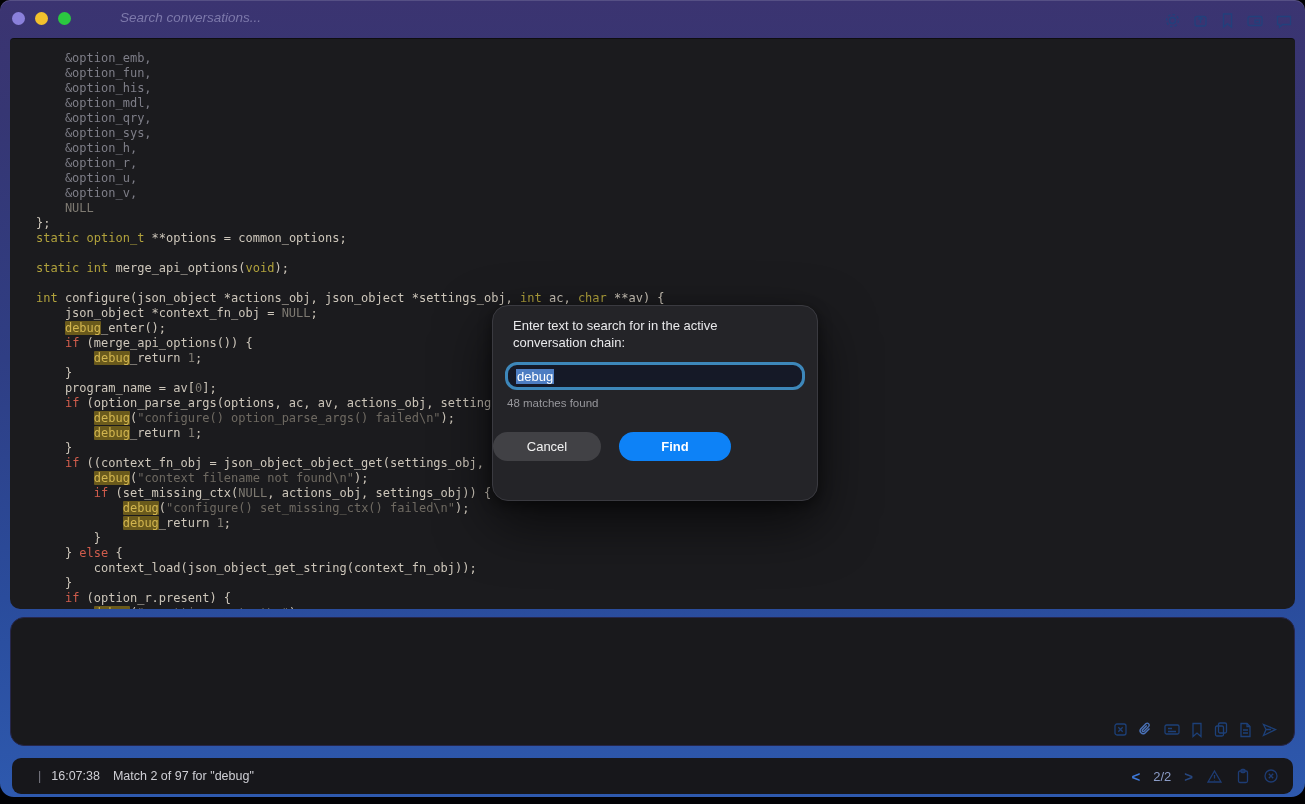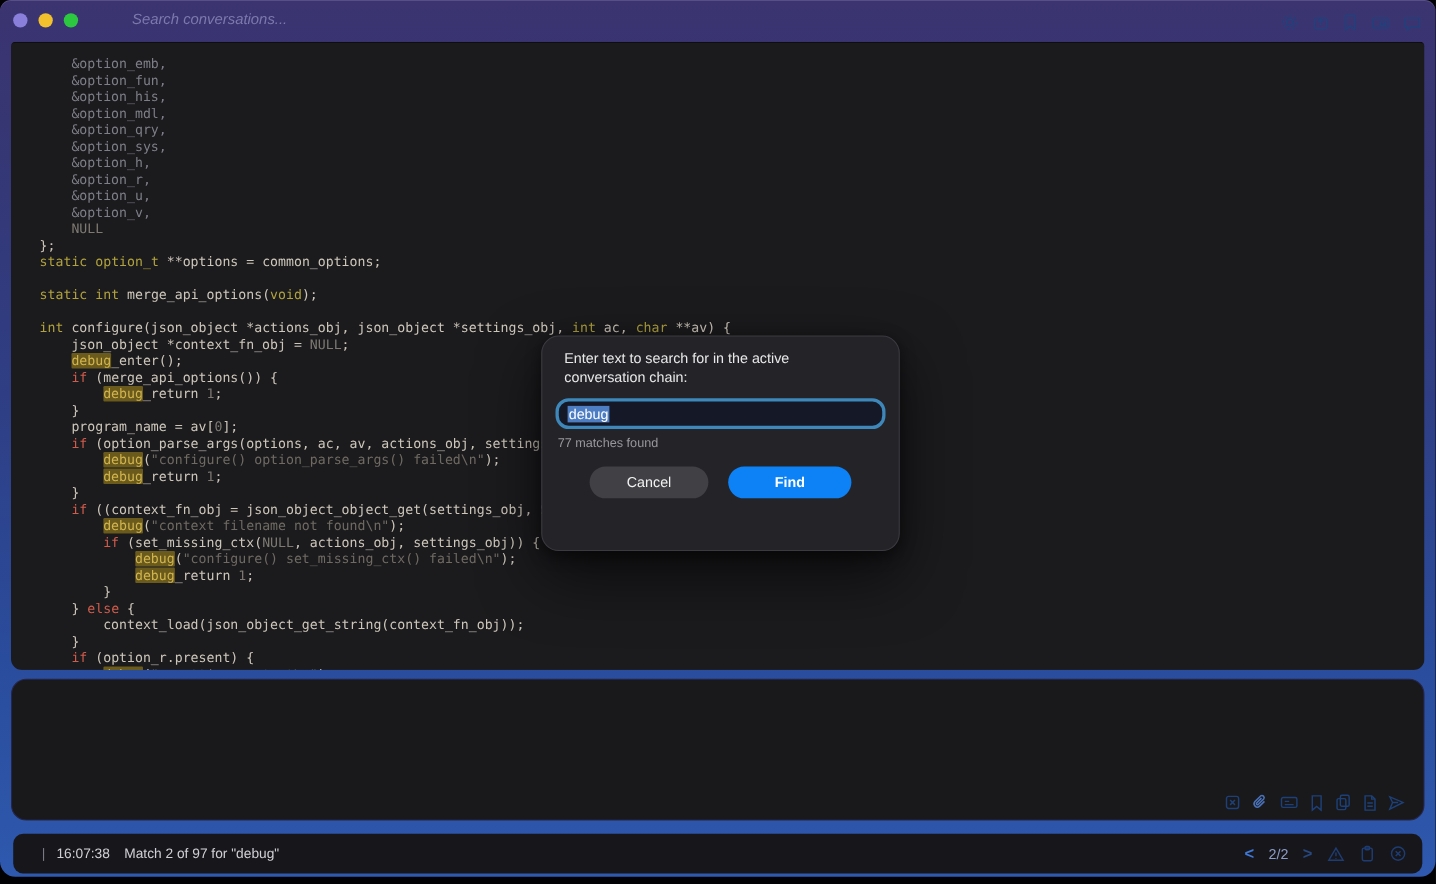--- a/index.html
+++ b/index.html
@@ -28,21 +28,21 @@
   
   .dialog{position:absolute;left:492px;top:305px;width:326px;height:196px;background:#242428;
     border:1px solid #3a3a40;border-radius:16px;box-sizing:border-box;
     box-shadow:0 22px 55px rgba(0,0,0,.6),0 4px 14px rgba(0,0,0,.45);}
   .dlg-title{margin:22px 20px 0 20px;font-size:13.5px;font-weight:bold;color:#f5f5f6;}
   .dlg-body{margin:11px 20px 0 20px;font-size:13px;line-height:17px;color:#e9e9eb;width:250px;}
   .dlg-input{margin:11px 12px 0 12px;height:22px;background:#151927;border:3px solid #3d87ba;
     border-radius:12px;display:flex;align-items:center;padding:0 8px;}
   .dlg-input .val{font-size:13px;color:#ffffff;background:#4d7dc2;padding:0 1px;}
   .dlg-matches{margin:7px 14px 0 14px;font-size:11.5px;color:#97979c;}
-  .dlg-buttons{margin-top:15px;display:flex;justify-content:center;gap:18px;}
+  .dlg-buttons{margin-top:23px;display:flex;gap:18px;}
   .btn{height:29px;border:none;border-radius:14.5px;font-size:13px;cursor:pointer;
     font-family:"Liberation Sans",sans-serif;}
   .btn-cancel{width:108px;background:#414145;color:#f2f2f2;}
   .btn-find{width:112px;background:#0d82f7;color:#ffffff;font-weight:700;}
   
   .composer{position:absolute;left:10px;top:617px;width:1285px;height:129px;background:#19191c;
     border-radius:14px;box-sizing:border-box;border:1px solid #26264a;}
   .comp-icons{position:absolute;right:16px;bottom:7px;display:flex;gap:9px;align-items:center;}
   .comp-icons svg{display:block;}
   
@@ -103,21 +103,21 @@
 
   <div class="code-panel">
     <div class="code"><div class="code-line"><span class="seg-g">    &amp;option_emb,</span></div><div class="code-line"><span class="seg-g">    &amp;option_fun,</span></div><div class="code-line"><span class="seg-g">    &amp;option_his,</span></div><div class="code-line"><span class="seg-g">    &amp;option_mdl,</span></div><div class="code-line"><span class="seg-g">    &amp;option_qry,</span></div><div class="code-line"><span class="seg-g">    &amp;option_sys,</span></div><div class="code-line"><span class="seg-g">    &amp;option_h,</span></div><div class="code-line"><span class="seg-g">    &amp;option_r,</span></div><div class="code-line"><span class="seg-g">    &amp;option_u,</span></div><div class="code-line"><span class="seg-g">    &amp;option_v,</span></div><div class="code-line"><span class="seg-n">    NULL</span></div><div class="code-line"><span class="seg-d">};</span></div><div class="code-line"><span class="seg-t">static</span><span class="seg-d"> </span><span class="seg-t">option_t</span><span class="seg-d"> **options = common_options;</span></div><div class="code-line">&nbsp;</div><div class="code-line"><span class="seg-t">static</span><span class="seg-d"> </span><span class="seg-t">int</span><span class="seg-d"> merge_api_options(</span><span class="seg-t">void</span><span class="seg-d">);</span></div><div class="code-line">&nbsp;</div><div class="code-line"><span class="seg-t">int</span><span class="seg-d"> configure(json_object *actions_obj, json_object *settings_obj, </span><span class="seg-t">int</span><span class="seg-d"> ac, </span><span class="seg-t">char</span><span class="seg-d"> **av) {</span></div><div class="code-line"><span class="seg-d">    json_object *context_fn_obj = </span><span class="seg-n">NULL</span><span class="seg-d">;</span></div><div class="code-line"><span class="seg-d">    </span><span class="seg-hl">debug</span><span class="seg-d">_enter();</span></div><div class="code-line"><span class="seg-d">    </span><span class="seg-k">if</span><span class="seg-d"> (merge_api_options()) {</span></div><div class="code-line"><span class="seg-d">        </span><span class="seg-hl">debug</span><span class="seg-d">_return </span><span class="seg-n">1</span><span class="seg-d">;</span></div><div class="code-line"><span class="seg-d">    }</span></div><div class="code-line"><span class="seg-d">    program_name = av[</span><span class="seg-n">0</span><span class="seg-d">];</span></div><div class="code-line"><span class="seg-d">    </span><span class="seg-k">if</span><span class="seg-d"> (option_parse_args(options, ac, av, actions_obj, settings_obj)) {</span></div><div class="code-line"><span class="seg-d">        </span><span class="seg-hl">debug</span><span class="seg-d">(</span><span class="seg-s">"configure() option_parse_args() failed\n"</span><span class="seg-d">);</span></div><div class="code-line"><span class="seg-d">        </span><span class="seg-hl">debug</span><span class="seg-d">_return </span><span class="seg-n">1</span><span class="seg-d">;</span></div><div class="code-line"><span class="seg-d">    }</span></div><div class="code-line"><span class="seg-d">    </span><span class="seg-k">if</span><span class="seg-d"> ((context_fn_obj = json_object_object_get(settings_obj, S</span></div><div class="code-line"><span class="seg-d">        </span><span class="seg-hl">debug</span><span class="seg-d">(</span><span class="seg-s">"context filename not found\n"</span><span class="seg-d">);</span></div><div class="code-line"><span class="seg-d">        </span><span class="seg-k">if</span><span class="seg-d"> (set_missing_ctx(</span><span class="seg-n">NULL</span><span class="seg-d">, actions_obj, settings_obj)) {</span></div><div class="code-line"><span class="seg-d">            </span><span class="seg-hl">debug</span><span class="seg-d">(</span><span class="seg-s">"configure() set_missing_ctx() failed\n"</span><span class="seg-d">);</span></div><div class="code-line"><span class="seg-d">            </span><span class="seg-hl">debug</span><span class="seg-d">_return </span><span class="seg-n">1</span><span class="seg-d">;</span></div><div class="code-line"><span class="seg-d">        }</span></div><div class="code-line"><span class="seg-d">    } </span><span class="seg-k">else</span><span class="seg-d"> {</span></div><div class="code-line"><span class="seg-d">        context_load(json_object_get_string(context_fn_obj));</span></div><div class="code-line"><span class="seg-d">    }</span></div><div class="code-line"><span class="seg-d">    </span><span class="seg-k">if</span><span class="seg-d"> (option_r.present) {</span></div><div class="code-line"><span class="seg-d">        </span><span class="seg-hl">debug</span><span class="seg-d">(</span><span class="seg-s">"resetting context\n"</span><span class="seg-d">);</span></div></div>
   </div>
 
   <div class="dialog">
     <div class="dlg-body">Enter text to search for in the active conversation chain:</div>
     <div class="dlg-input">
       <span class="val">debug</span>
     </div>
-    <div class="dlg-matches">77 matches found</div>
+    <div class="dlg-matches">48 matches found</div>
     <div class="dlg-buttons">
       <button class="btn btn-cancel">Cancel</button>
       <button class="btn btn-find">Find</button>
     </div>
   </div>
 
   <div class="composer">
     <div class="comp-icons">
       <span>
         <svg width="15" height="15" viewBox="0 0 15 15" fill="none" stroke="#1d4078" stroke-width="1.3">

